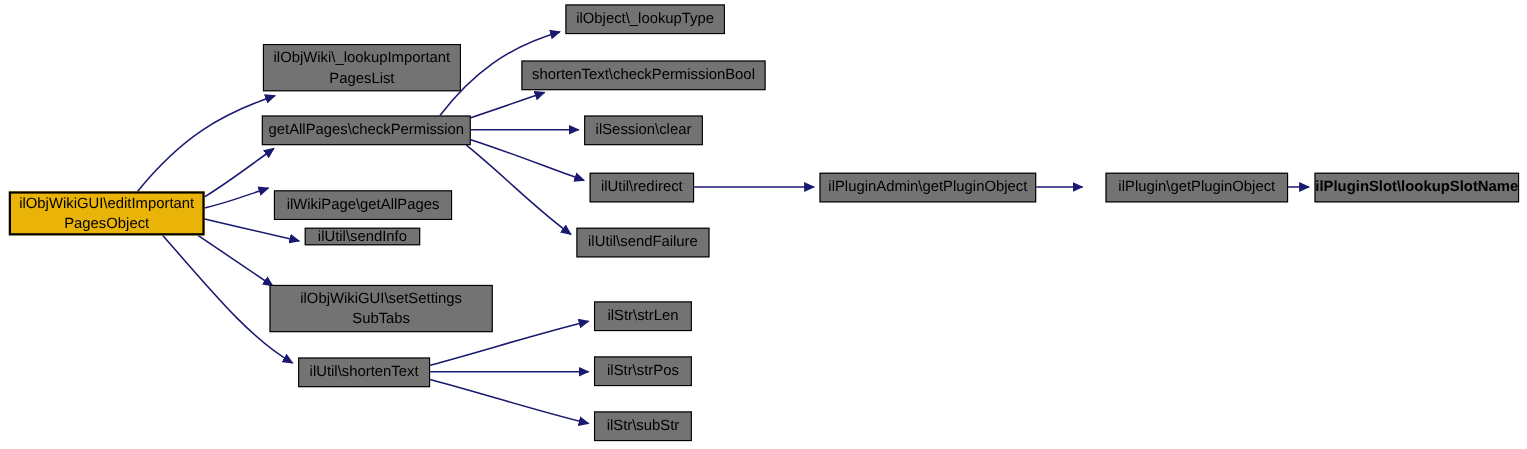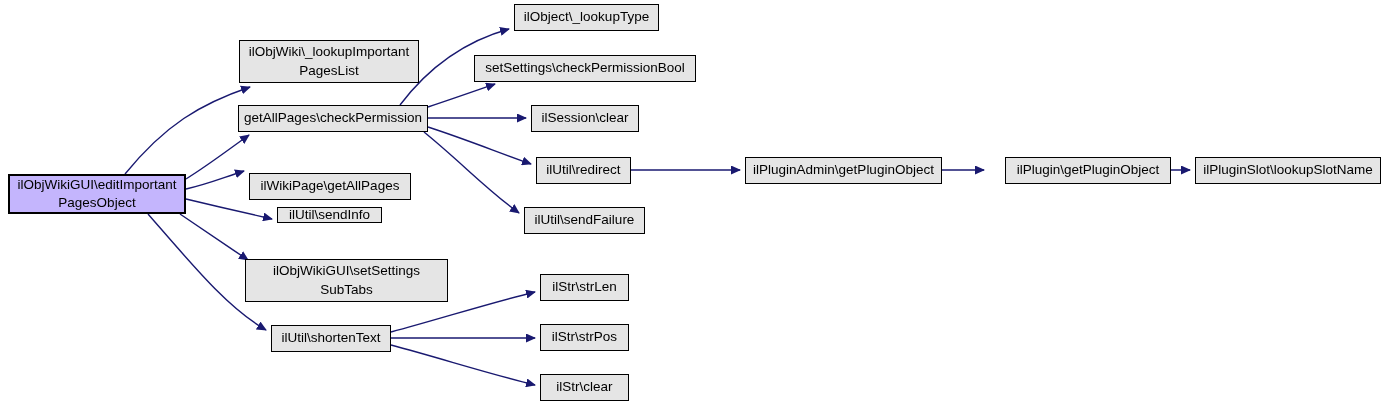--- a/index.html
+++ b/index.html
@@ -20,34 +20,34 @@
     left: 0;
     top: 0;
     width: 1388px;
     height: 408px;
     z-index: 1;
   }
   .node {
     position: absolute;
     box-sizing: border-box;
     border: 1px solid #000000;
-    background: #e5e5e5;
+    background: #737373;
     color: #000000;
     display: flex;
     align-items: center;
     justify-content: center;
     text-align: center;
     font-size: 13.5px;
     line-height: 1.35;
     white-space: pre-line;
     z-index: 2;
     cursor: pointer;
   }
   .node--main {
-    background: #c4b5fd;
+    background: #eab308;
     border-width: 2px;
     cursor: default;
   }
 </style>
 </head>
 <body>
 
 <div class="canvas">
 
   <svg class="edges" width="1388" height="408" viewBox="0 0 1388 408">
@@ -89,33 +89,33 @@
 
   <div class="node" style="left:277px; top:207px; width:105px; height:16px;">ilUtil\sendInfo</div>
 
   <div class="node" style="left:245px; top:259px; width:203px; height:43px;">ilObjWikiGUI\setSettings
 SubTabs</div>
 
   <div class="node" style="left:271px; top:325px; width:120px; height:27px;">ilUtil\shortenText</div>
 
   <div class="node" style="left:514px; top:4px; width:145px; height:27px;">ilObject\_lookupType</div>
 
-  <div class="node" style="left:474px; top:55px; width:222px; height:27px;">setSettings\checkPermissionBool</div>
+  <div class="node" style="left:474px; top:55px; width:222px; height:27px;">shortenText\checkPermissionBool</div>
 
   <div class="node" style="left:531px; top:105px; width:108px; height:27px;">ilSession\clear</div>
 
   <div class="node" style="left:536px; top:157px; width:95px; height:27px;">ilUtil\redirect</div>
 
   <div class="node" style="left:524px; top:207px; width:121px; height:27px;">ilUtil\sendFailure</div>
 
   <div class="node" style="left:540px; top:274px; width:89px; height:27px;">ilStr\strLen</div>
 
   <div class="node" style="left:540px; top:324px; width:89px; height:27px;">ilStr\strPos</div>
 
-  <div class="node" style="left:540px; top:374px; width:89px; height:27px;">ilStr\clear</div>
+  <div class="node" style="left:540px; top:374px; width:89px; height:27px;">ilStr\subStr</div>
 
   <div class="node" style="left:745px; top:157px; width:197px; height:27px;">ilPluginAdmin\getPluginObject</div>
 
   <div class="node" style="left:1005px; top:157px; width:166px; height:27px;">ilPlugin\getPluginObject</div>
 
-  <div class="node" style="left:1195px; top:157px; width:186px; height:27px;">ilPluginSlot\lookupSlotName</div>
+  <div class="node" style="left:1195px; top:157px; width:186px; height:27px;font-weight:bold;">ilPluginSlot\lookupSlotName</div>
 
 </div>
 
 </body></html>

